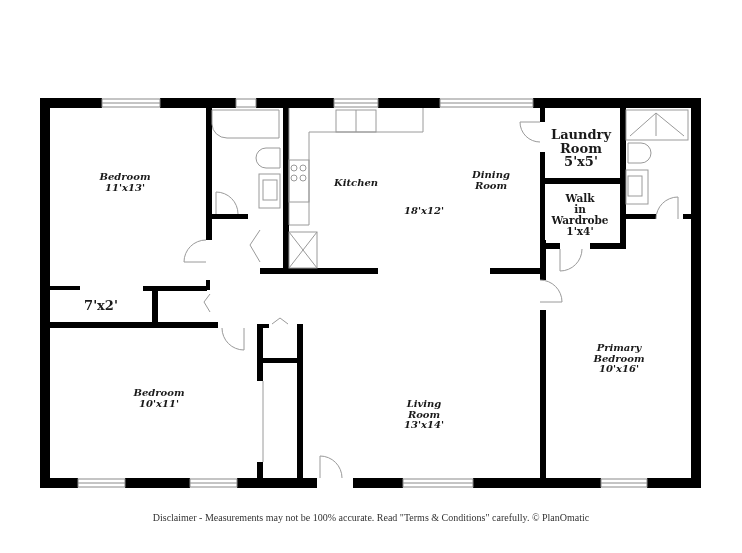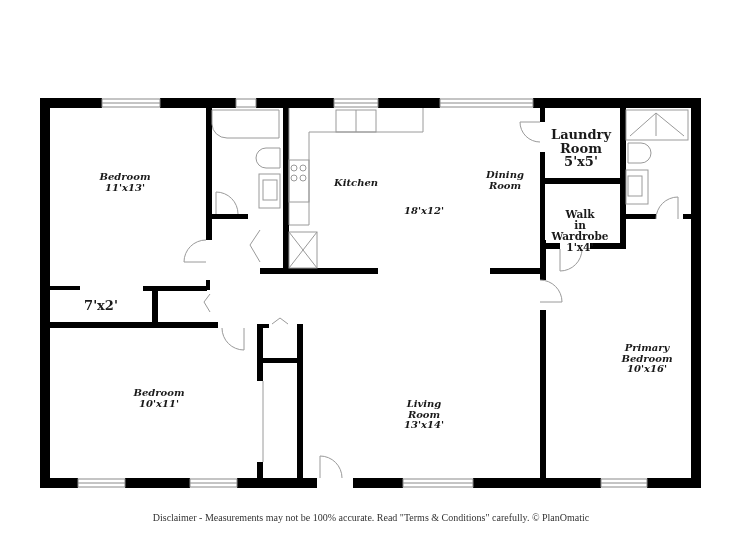--- a/index.html
+++ b/index.html
@@ -140,49 +140,49 @@
   </g>
 </svg>
 
 <div class="room-label lg" style="left:125px; top:172px;">
   <span>Bedroom</span>
   <span>11'x13'</span>
 </div>
 <div class="room-label lg" style="left:356px; top:178px;">
   <span>Kitchen</span>
 </div>
-<div class="room-label lg" style="left:505px; top:170px;">
+<div class="room-label lg" style="left:491px; top:170px;">
   <span>Dining</span>
   <span>Room</span>
 </div>
 <div class="room-label lg" style="left:424px; top:206px;">
   <span>18'x12'</span>
 </div>
 <div class="room-label md" style="left:581px; top:128px;">
   <span>Laundry</span>
   <span>Room</span>
   <span>5'x5'</span>
 </div>
-<div class="room-label sm" style="left:580px; top:193px;margin-top:16px;">
+<div class="room-label sm" style="left:580px; top:193px;">
   <span>Walk</span>
   <span>in</span>
   <span>Wardrobe</span>
   <span>1'x4'</span>
 </div>
 <div class="room-label md" style="left:101px; top:299px;text-align:right;">
   <span>7'x2'</span>
 </div>
 <div class="room-label lg" style="left:159px; top:388px;">
   <span>Bedroom</span>
   <span>10'x11'</span>
 </div>
 <div class="room-label lg" style="left:424px; top:360px;margin-top:39px;">
   <span>Living</span>
   <span>Room</span>
   <span>13'x14'</span>
 </div>
-<div class="room-label lg" style="left:619px; top:343px;margin-left:28px;">
+<div class="room-label lg" style="left:619px; top:343px;">
   <span>Primary</span>
   <span>Bedroom</span>
   <span>10'x16'</span>
 </div>
 
 <div id="disclaimer">Disclaimer - Measurements may not be 100% accurate. Read "Terms &amp; Conditions" carefully. © PlanOmatic</div>
 
 </body></html>

